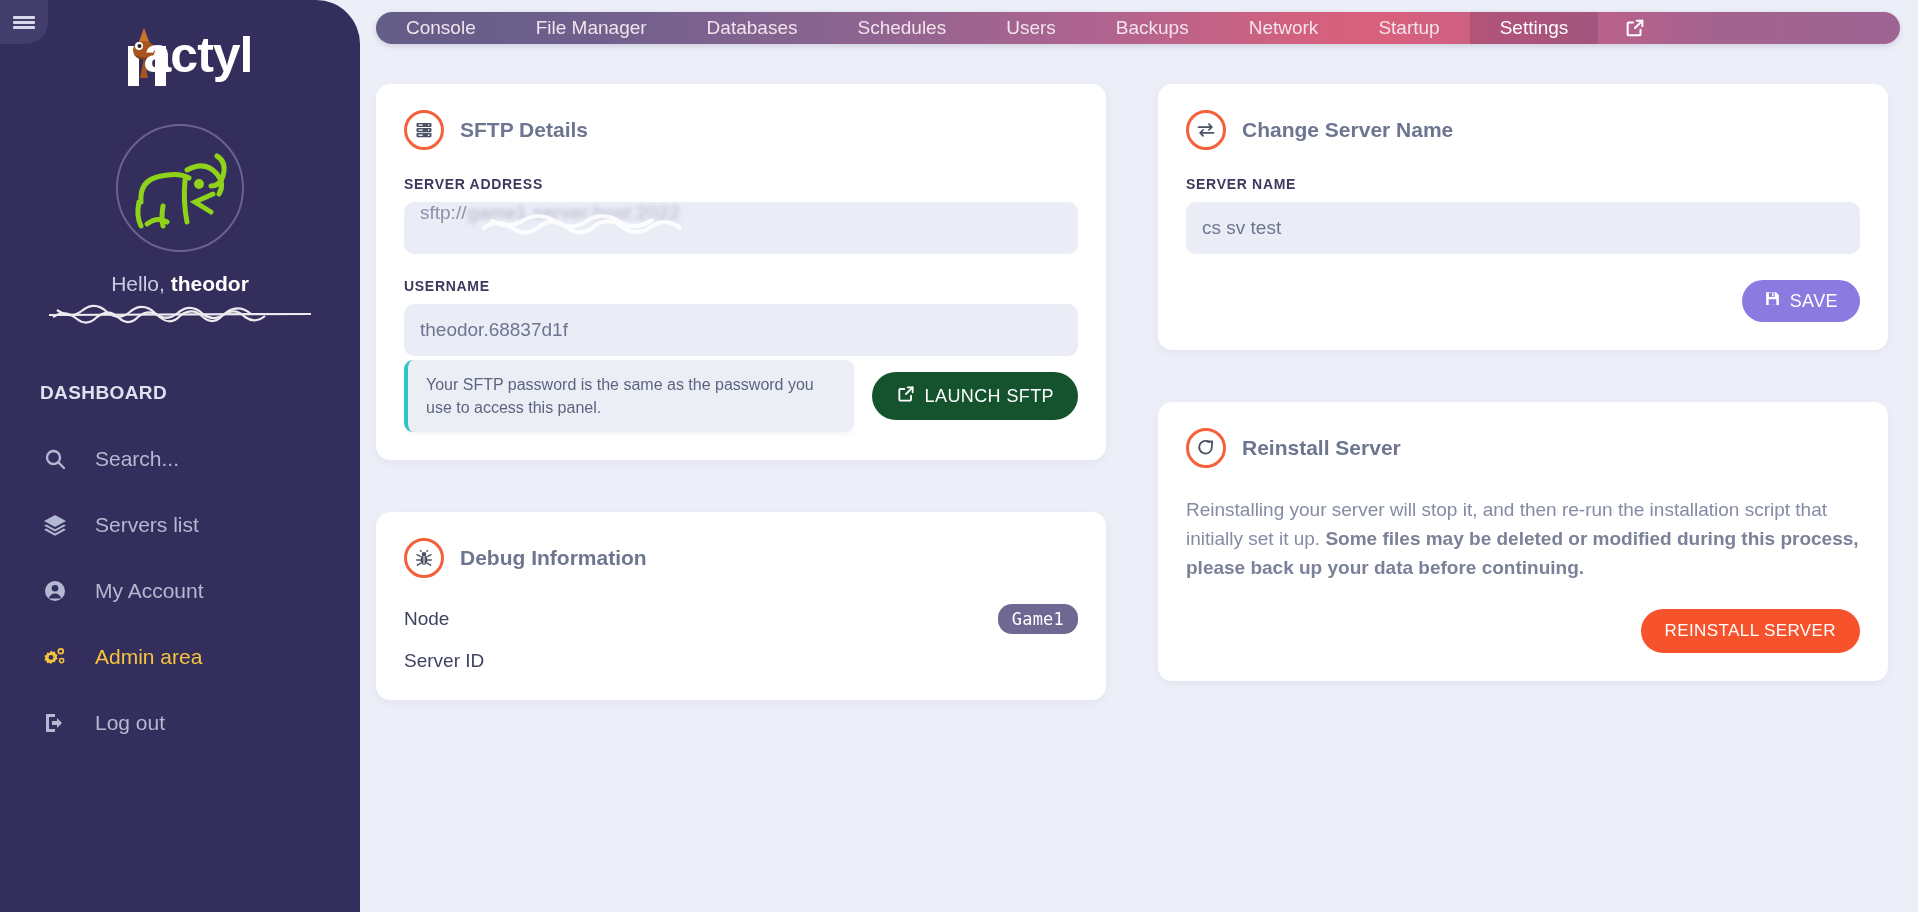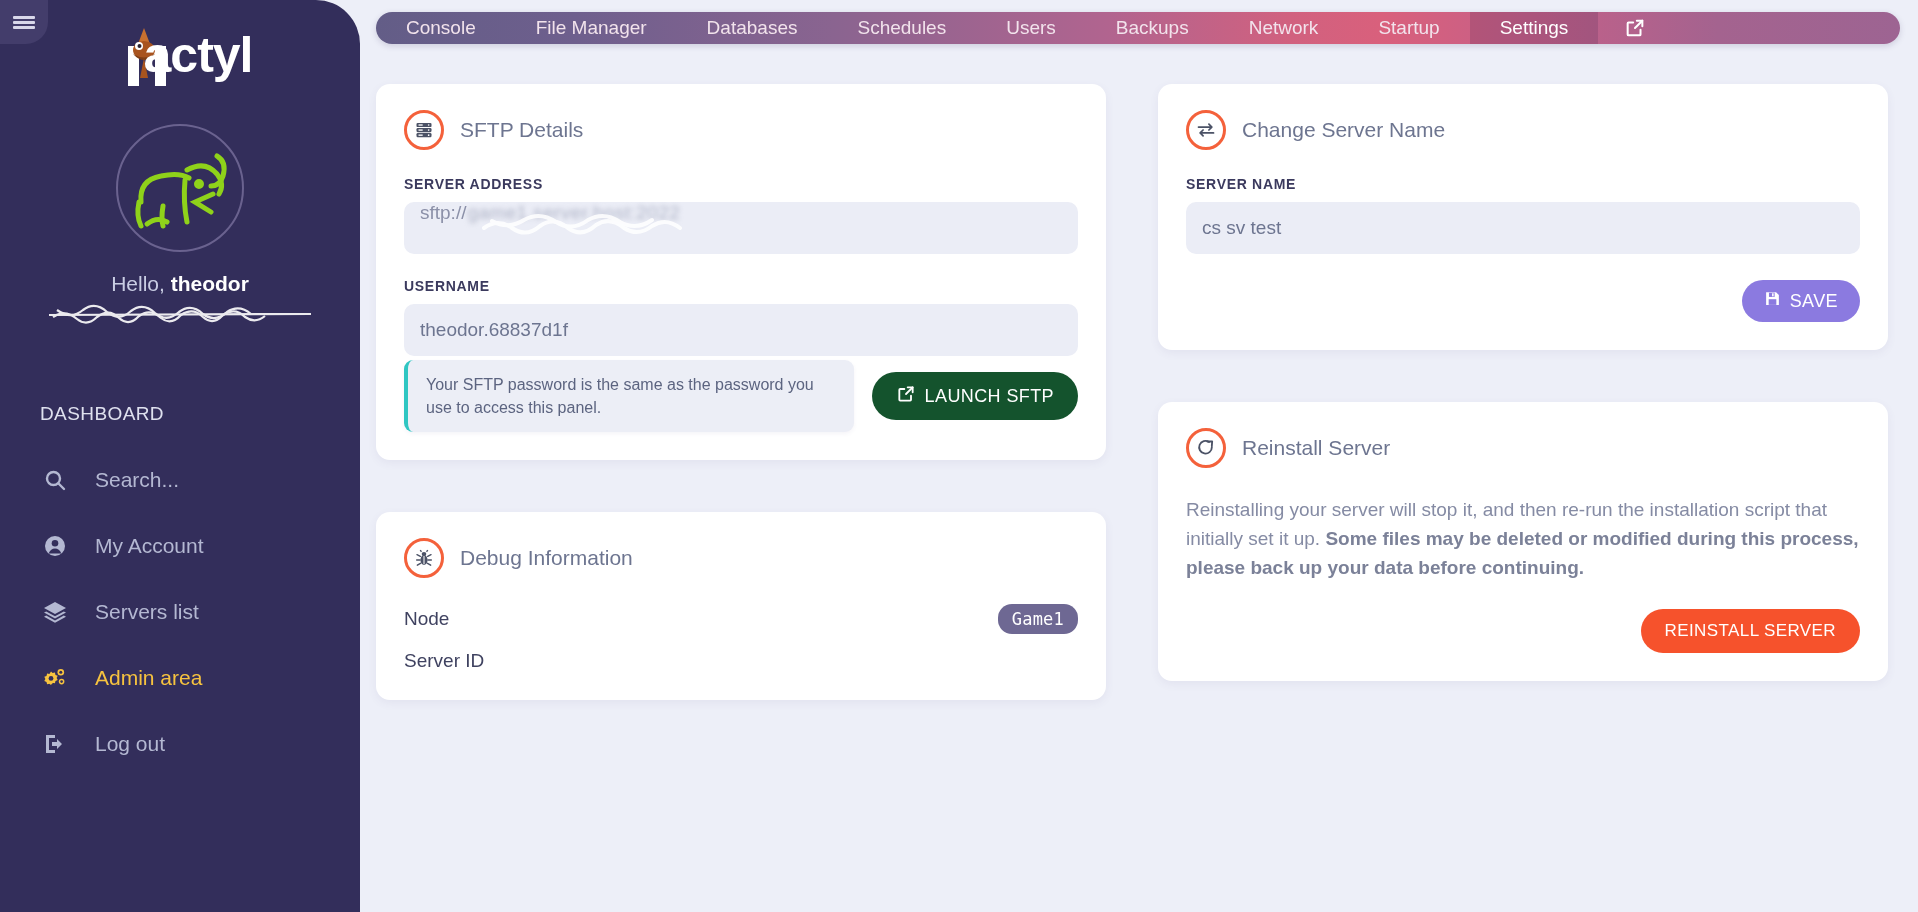--- a/index.html
+++ b/index.html
@@ -54,22 +54,22 @@
     font-size: 21px; color: #c9cde3; font-weight: 400;
   }
   .greeting b { color: #ffffff; font-weight: 700; }
   .email-redacted {
     margin: 8px auto 0; width: 262px; height: 22px;
     position: relative; overflow: hidden;
   }
   .email-redacted .scribble { position: absolute; inset: 0; }
 
   .section-label {
-    margin: 77px 0 0 40px;
-    font-size: 19px; font-weight: 400; color: #dfe1ef; letter-spacing: 0.4px;
+    margin: 56px 0 0 40px;
+    font-size: 19px; font-weight: 700; color: #dfe1ef; letter-spacing: 0.4px;
   }
   .nav { margin-top: 22px; }
   .nav-item {
     display: flex; align-items: center;
     height: 66px; padding-left: 42px; gap: 27px;
     color: #b4b8d2; font-size: 21px; cursor: pointer;
   }
   .nav-item .nav-icon { width: 26px; display: flex; align-items: center; justify-content: center; }
   .nav-item.admin { color: #f7c33f; }
   .nav-item.admin .nav-icon svg { fill: #f7c33f; }
@@ -112,21 +112,21 @@
   .card-head {
     display: flex; align-items: center; gap: 16px;
     margin-bottom: 26px;
   }
   .card-icon {
     width: 40px; height: 40px; border-radius: 50%;
     border: 3px solid #f4613b;
     display: flex; align-items: center; justify-content: center;
     flex: 0 0 40px;
   }
-  .card-title { font-size: 21px; color: #6d7590; font-weight: 400; }
+  .card-title { font-size: 21px; color: #6d7590; font-weight: 700; }
 
   .field-label {
     font-size: 14px; font-weight: 700; color: #3b3a5e;
     letter-spacing: 0.7px; margin-bottom: 10px;
   }
   .field-input {
     height: 52px; background: #ebedf6; border-radius: 10px;
     display: flex; align-items: center; padding: 0 16px;
     font-size: 19px; color: #6d7590;
     margin-bottom: 24px;
@@ -249,37 +249,37 @@
             <circle cx="10.5" cy="10.5" r="6.5"></circle>
               <path d="M15.5 15.5 L21 21" stroke-linecap="round"></path>
           </svg>
         </span>
         <span>Search...</span>
       </div>
 
       <div class="nav-item">
         <span class="nav-icon">
           <svg width="24" height="24" viewBox="0 0 24 24" fill="#b4b8d2">
+            <path d="M12 2 L23 8 L12 14 L1 8 z"></path>
+            <path d="M12 16.2 L3.2 11.4 L1 12.6 L12 18.6 L23 12.6 L20.8 11.4 z"></path>
+            <path d="M12 20.4 L3.2 15.6 L1 16.8 L12 22.8 L23 16.8 L20.8 15.6 z"></path>
+          </svg>
+        </span>
+        <span>Servers list</span>
+      </div>
+
+      <div class="nav-item">
+        <span class="nav-icon">
+          <svg width="24" height="24" viewBox="0 0 24 24" fill="#b4b8d2">
             <circle cx="12" cy="12" r="10"></circle>
             <circle cx="12" cy="9.2" r="3.3" fill="#332e5b"></circle>
             <path d="M5.6 19.4 q2.2 -5 6.4 -5 q4.2 0 6.4 5 z" fill="#332e5b"></path>
           </svg>
         </span>
         <span>My Account</span>
-      </div>
-
-      <div class="nav-item">
-        <span class="nav-icon">
-          <svg width="24" height="24" viewBox="0 0 24 24" fill="#b4b8d2">
-            <path d="M12 2 L23 8 L12 14 L1 8 z"></path>
-            <path d="M12 16.2 L3.2 11.4 L1 12.6 L12 18.6 L23 12.6 L20.8 11.4 z"></path>
-            <path d="M12 20.4 L3.2 15.6 L1 16.8 L12 22.8 L23 16.8 L20.8 15.6 z"></path>
-          </svg>
-        </span>
-        <span>Servers list</span>
       </div>
 
       <div class="nav-item admin">
         <span class="nav-icon">
           <svg width="26" height="24" viewBox="0 0 26 24" fill="#f7c33f">
             <path d="M9.6 6.2 l2.2 .9 1.5 -1.6 1.3 1 -.8 2 1.4 1.7 2.1 -.3 .4 1.6 -1.9 1 -.2 2.2 -1.6 .3 -1.2 -1.8 -2.2 .4 -.9 1.4 -1.5 -.7 .4 -2.1 -1.7 -1.4 -2 .5 -.5 -1.6 1.9 -.9 .1 -2.2 z" opacity="0"></path>
             <circle cx="9" cy="13" r="4.6"></circle>
             <path d="M9 5.4 l1.6 1.7 2.3 -.5 .6 2.3 2.2 .9 -1.1 2.1 1.1 2.1 -2.2 .9 -.6 2.3 -2.3 -.5 L9 19 l-1.6 -1.3 -2.3 .5 -.6 -2.3 -2.2 -.9 1.1 -2.1 -1.1 -2.1 2.2 -.9 .6 -2.3 2.3 .5 z"></path>
             <circle cx="9" cy="12.4" r="2.4" fill="#332e5b"></circle>
             <circle cx="18.8" cy="6.2" r="3.3"></circle>

